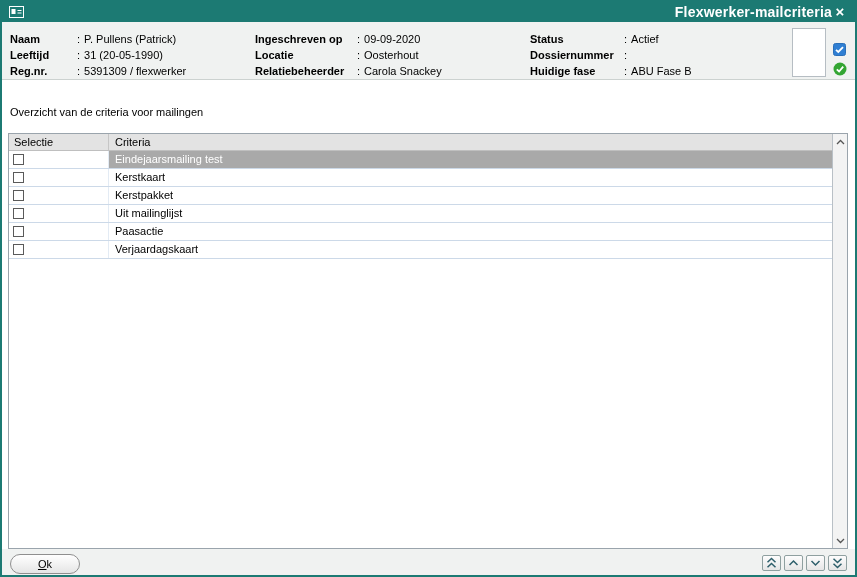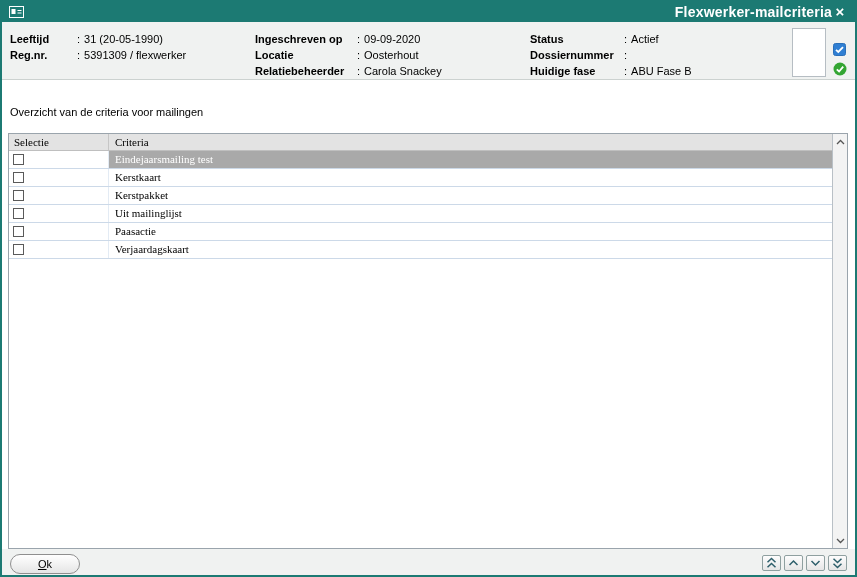--- a/index.html
+++ b/index.html
@@ -53,21 +53,21 @@
     background: #fff; border: 1px solid #b6bdc3;
   }
   .hdr-blue  { position: absolute; top: 21px; right: 9px; width: 13px; height: 13px; cursor: pointer; }
   .hdr-green { position: absolute; top: 40px; right: 8px; width: 14px; height: 14px; }
   
   .caption { margin: 26px 0 8px 8px; height: 14px; flex: 0 0 auto; }
   
   .tablewrap {
     margin: 5px 7px 0 6px; height: 416px; flex: 0 0 auto;
     border: 1px solid #9aa4ac;
-    display: flex; background: #fff; overflow: hidden; font-family: Liberation Serif, serif;
+    display: flex; background: #fff; overflow: hidden;
   }
   .tmain { flex: 1; display: flex; flex-direction: column; overflow: hidden; }
   .thead { display: flex; height: 17px; flex: 0 0 auto; background: #e3e3e3; border-bottom: 1px solid #bfbfbf; }
   .th-sel { width: 100px; border-right: 1px solid #c6c6c6; padding-left: 5px; line-height: 16px; }
   .th-crit { flex: 1; padding-left: 6px; line-height: 16px; }
   .trow { display: flex; height: 18px; flex: 0 0 auto; border-bottom: 1px solid #ccd9e8; cursor: default; }
   .cell-sel { width: 100px; display: flex; align-items: center; padding-left: 4px; border-right: 1px solid #e3ebf4; background: #fff; }
   .cell-crit { flex: 1; line-height: 17px; padding-left: 6px; background: #fff; }
   .trow.selected .cell-crit { background: #a9a9a9; color: #fff; }
   .checkbox {
@@ -123,20 +123,23 @@
         <line x1="8.5" y1="4.5" x2="12.5" y2="4.5" stroke="#ffffff"></line>
         <line x1="8.5" y1="7" x2="12.5" y2="7" stroke="#ffffff"></line>
       </svg>
     </span>
     <span class="title-text">Flexwerker-mailcriteria</span>
     <span class="close-btn">×</span>
   </div>
 
   <div class="header">
     <div class="hcol hcol1">
+      <div class="field">
+        <span class="flabel">Naam</span><span class="fcolon">:</span><span class="fvalue">P. Pullens (Patrick)</span>
+      </div>
       <div class="field">
         <span class="flabel">Leeftijd</span><span class="fcolon">:</span><span class="fvalue">31 (20-05-1990)</span>
       </div>
       <div class="field">
         <span class="flabel">Reg.nr.</span><span class="fcolon">:</span><span class="fvalue">5391309 / flexwerker</span>
       </div>
     </div>
     <div class="hcol hcol2">
       <div class="field">
         <span class="flabel">Ingeschreven op</span><span class="fcolon">:</span><span class="fvalue">09-09-2020</span>

